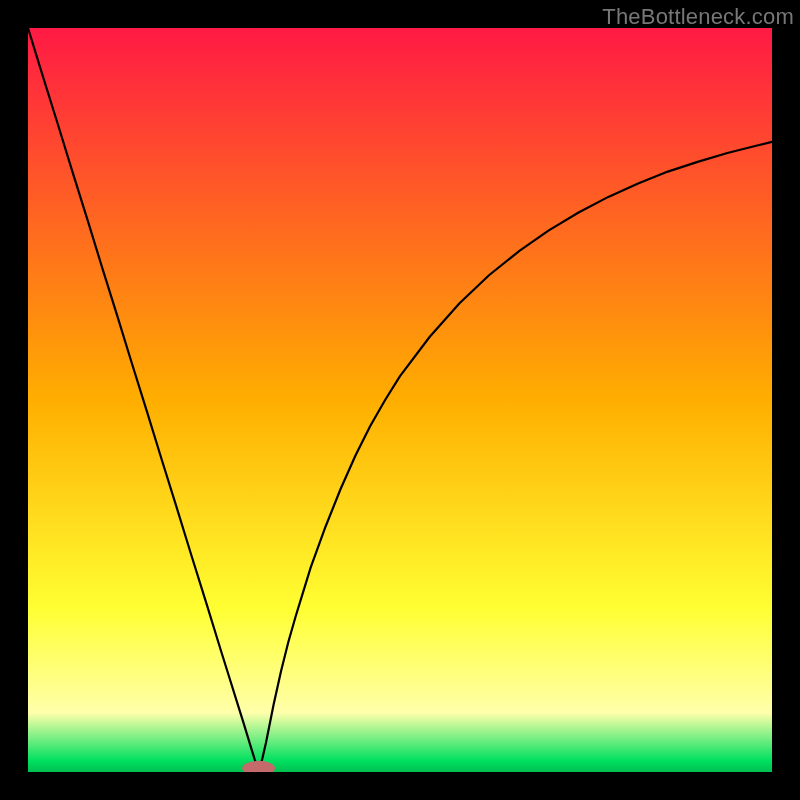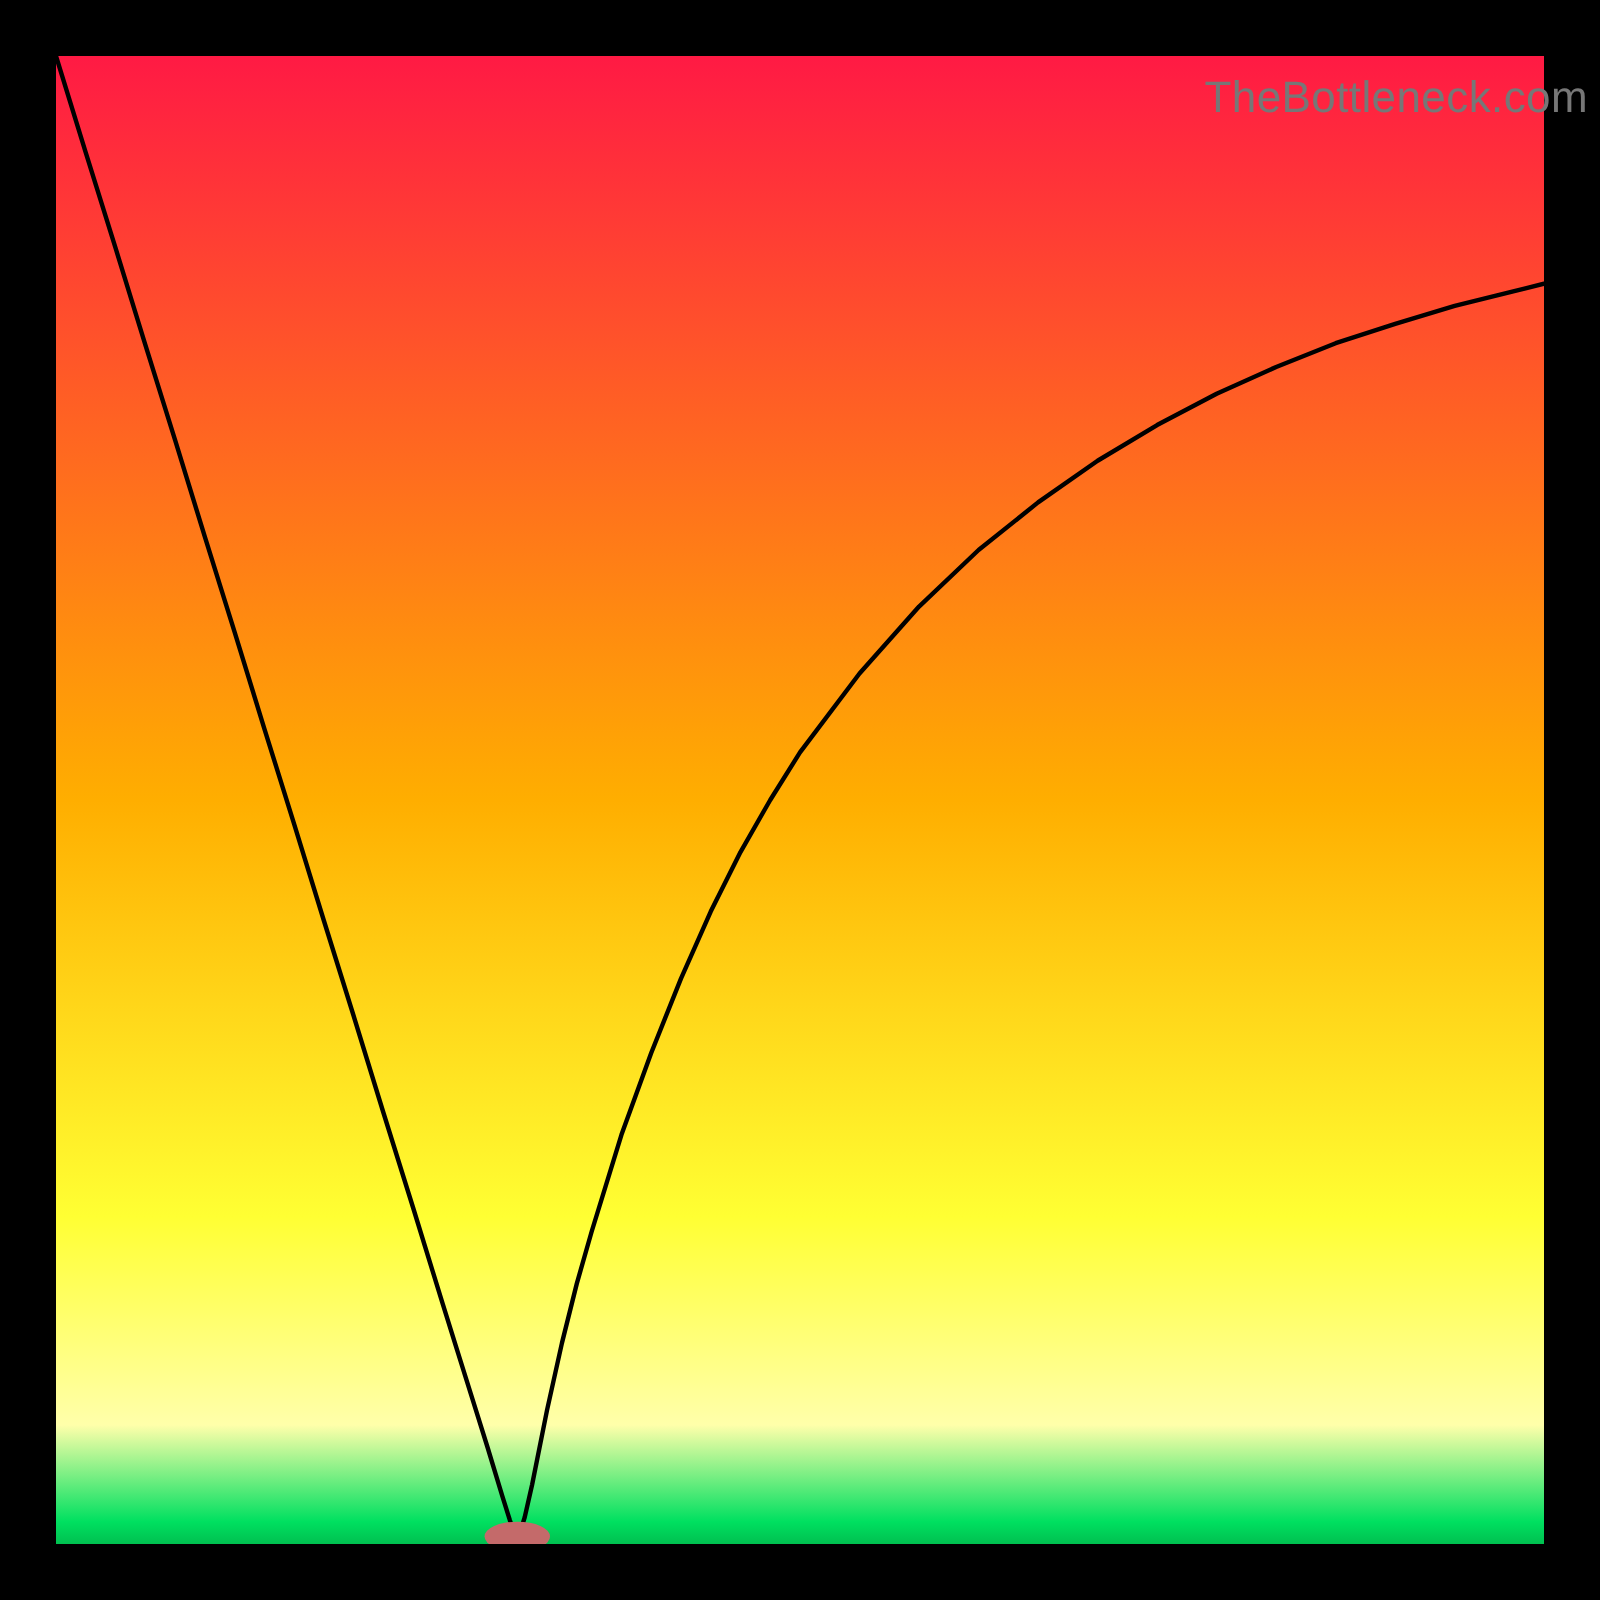--- a/index.html
+++ b/index.html
@@ -27,21 +27,20 @@
     height: 744px;
   }
   .watermark {
     position: absolute;
     top: 4px;
     right: 6px;
     color: #777;
     font-size: 22px;
     letter-spacing: 0.2px;
     font-weight: 500;
-    margin-top: 32px;
   }
   svg { display: block; }
 </style>
 </head>
 <body>
 
 <div class="frame">
   <svg class="plot" viewBox="0 0 744 744">
     <defs>
       <linearGradient id="bg-grad" x1="0" y1="0" x2="0" y2="1">

